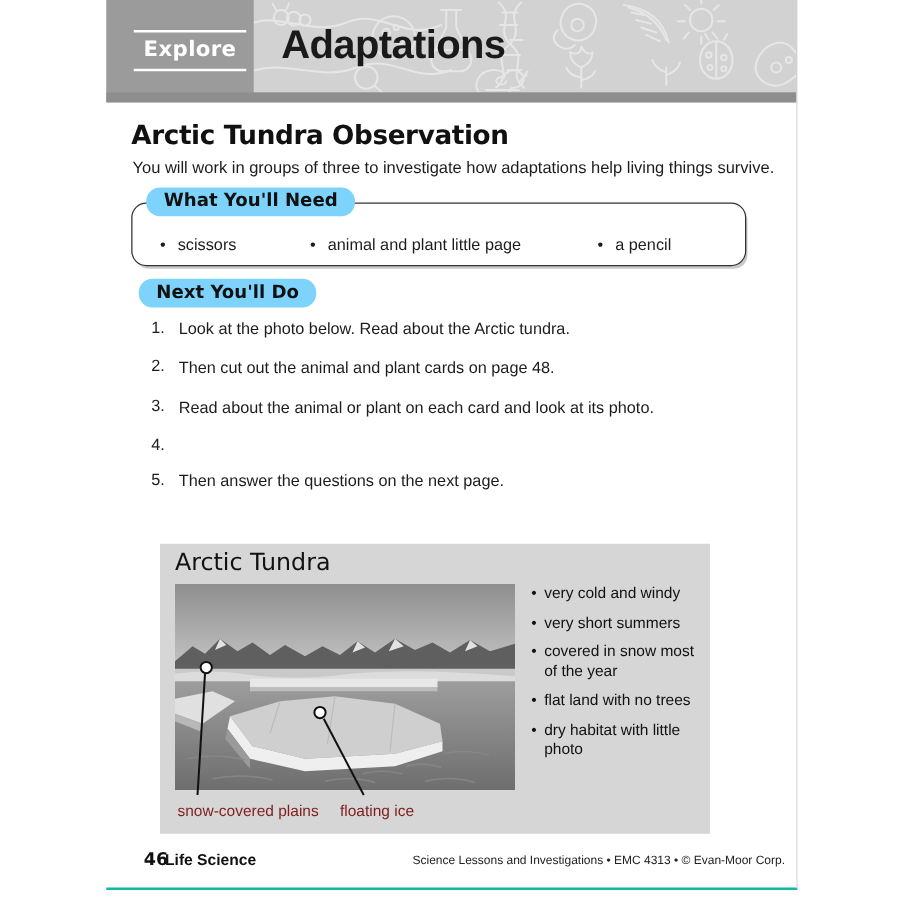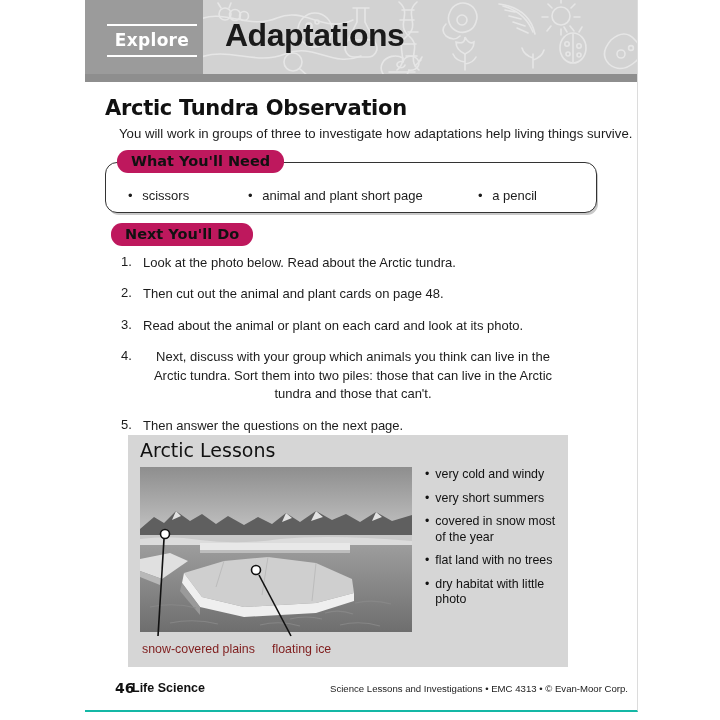--- a/index.html
+++ b/index.html
@@ -73,35 +73,35 @@
   #body-area { position: absolute; left: 0; top: 82px; width: 552px; }
 
   #page-title {
     position: absolute; left: 20px; top: 14px;
     font-size: 21px; font-weight: bold; color: #111;
     font-family: "DejaVu Sans", sans-serif;
     letter-spacing: -0.3px;
   }
   #page-subtitle {
     position: absolute; left: 21px; top: 44px;
-    font-size: 13.2px; color: #1c1c1c; margin-left: 13px;
+    font-size: 13.2px; color: #1c1c1c;
   }
 
   
   #need-box {
     position: absolute; left: 20px; top: 80px;
     width: 492px; height: 51px;
     border: 1.6px solid #333; border-radius: 12px;
     background: #fff;
     box-shadow: 2px 3px 0 -1px #c9c9c9;
     box-sizing: border-box;
   }
   .pill {
     display: inline-block;
-    background: #be185d;
+    background: #7dd3fc;
     border-radius: 11px;
     padding: 3px 14px 4px 14px;
     font-size: 14.5px;
     font-weight: bold;
     color: #111;
     font-family: "DejaVu Sans", sans-serif;
   }
   #need-pill { position: absolute; left: 11px; top: -13px; }
   #need-items {
     position: absolute; left: 22px; top: 25px;
@@ -259,21 +259,21 @@
 
     <div id="need-box">
       <div class="pill" id="need-pill">What You'll Need</div>
       <div id="need-items">
         <div class="ni" style="width:120px;">
           <span class="b">•</span>
           <span>scissors</span>
         </div>
         <div class="ni" style="width:230px;">
           <span class="b">•</span>
-          <span>animal and plant short page</span>
+          <span>animal and plant little page</span>
         </div>
         <div class="ni">
           <span class="b">•</span>
           <span>a pencil</span>
         </div>
       </div>
     </div>
 
     <div class="pill" id="do-pill">Next You'll Do</div>
 
@@ -285,30 +285,29 @@
       <div class="step">
         <div class="step-num">2.</div>
         <div class="step-txt">Then cut out the animal and plant cards on page 48.</div>
       </div>
       <div class="step">
         <div class="step-num">3.</div>
         <div class="step-txt">Read about the animal or plant on each card and look at its photo.</div>
       </div>
       <div class="step">
         <div class="step-num">4.</div>
-        <div class="step-txt">Next, discuss with your group which animals you think can live in the Arctic tundra. Sort them into two piles: those that can live in the Arctic tundra and those that can't.</div>
       </div>
       <div class="step">
         <div class="step-num">5.</div>
         <div class="step-txt">Then answer the questions on the next page.</div>
       </div>
     </div>
 
     <div id="tundra-panel">
-      <div id="tundra-heading">Arctic Lessons</div>
+      <div id="tundra-heading">Arctic Tundra</div>
 
       <div id="photo">
         <svg id="photo-svg" width="272" height="165" viewBox="0 0 272 165">
           <defs>
             <linearGradient id="sky" x1="0" y1="0" x2="0" y2="1">
               <stop offset="0%" stop-color="#8e8e8e"></stop>
               <stop offset="100%" stop-color="#c4c4c4"></stop>
             </linearGradient>
             <linearGradient id="sea" x1="0" y1="0" x2="0" y2="1">
               <stop offset="0%" stop-color="#9d9d9d"></stop>

